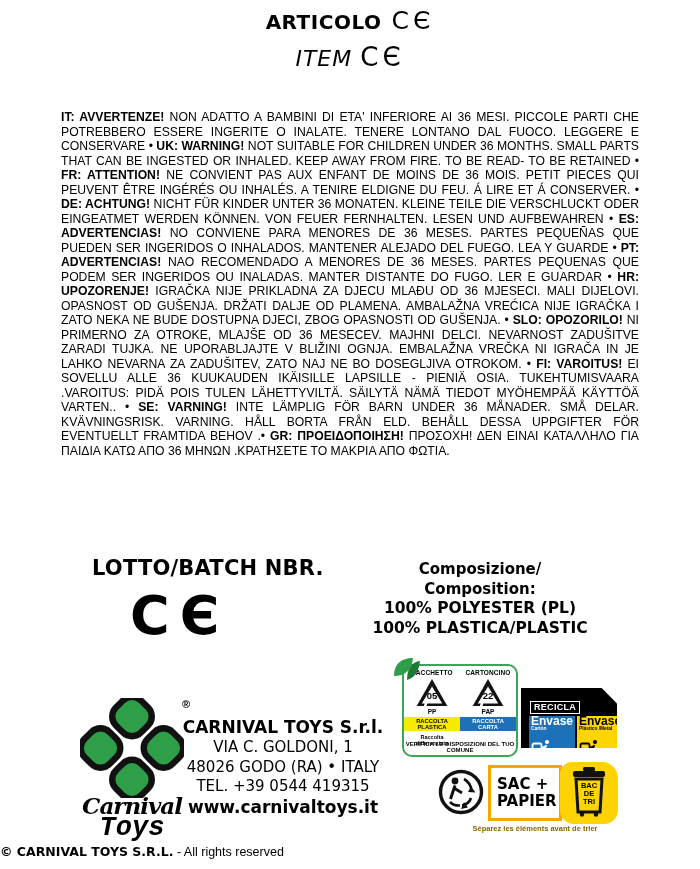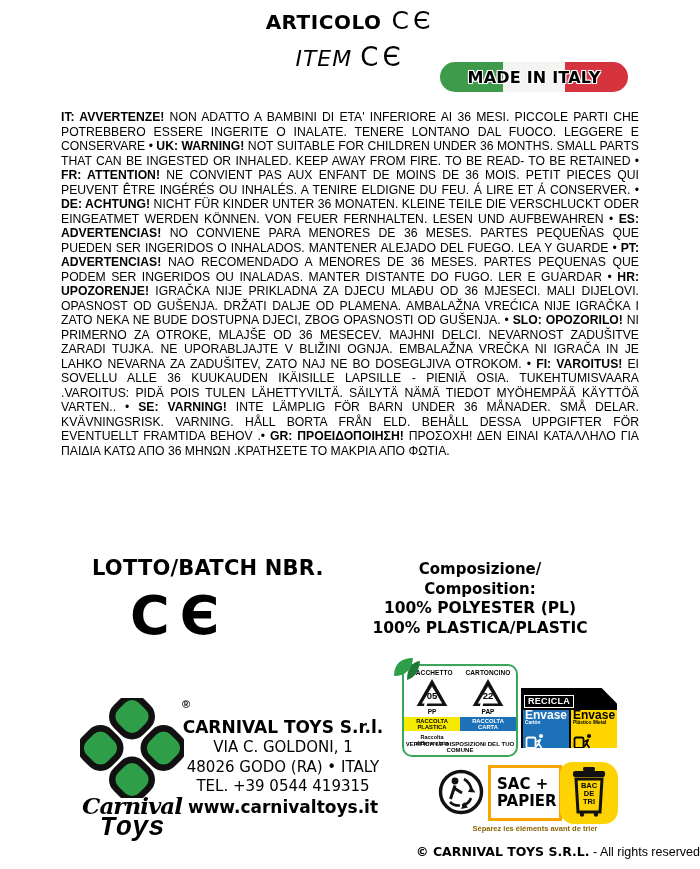--- a/index.html
+++ b/index.html
@@ -44,21 +44,21 @@
   .loop-num{position:absolute;left:0;top:13px;width:100%;text-align:center;font-size:9.5px;font-weight:bold;}
   .rb-material{font-size:6.5px;font-weight:bold;margin-top:0;}
   .rb-tag{display:inline-block;font-size:5.8px;font-weight:bold;padding:1px 2px;margin-top:2px;line-height:6px;}
   .tag-yellow{background:#f6ea00;color:#000;}
   .tag-blue{background:#1d71b8;color:#fff;}
   .rb-tagnote{font-size:5.5px;font-weight:bold;margin-top:1px;}
   .rb-footer{position:absolute;bottom:2px;left:0;width:100%;text-align:center;font-size:6px;font-weight:bold;letter-spacing:.05px;}
 
   
   .recicla{position:absolute;left:521px;top:688px;width:96px;height:60px;background:#000;
-    clip-path:polygon(0 0,84% 0,100% 26%,100% 100%,0 100%);box-sizing:border-box;padding:2px;}
+    clip-path:polygon(0 0,84% 0,100% 26%,100% 100%,0 100%);box-sizing:border-box;padding:8px;}
   .recicla-header{display:inline-block;color:#fff;font-size:9px;font-weight:bold;border:1px solid #fff;
     padding:0 3px;margin:1px 0 0 1px;line-height:11px;letter-spacing:.3px;}
   .recicla-panels{display:flex;gap:2px;margin-top:2px;}
   .panel{flex:1 1 0;height:41px;padding:1px 2px;box-sizing:border-box;position:relative;}
   .panel-blue{background:#1d71b8;color:#fff;}
   .panel-yellow{background:#ffd500;color:#000;}
   .panel-line1{font-size:12px;font-weight:bold;line-height:9px;}
   .panel-line2{font-size:4.8px;font-weight:bold;line-height:5px;}
   .panel-icon{position:absolute;left:2px;bottom:1px;}
 
@@ -77,41 +77,35 @@
   .sac-box{position:absolute;left:488px;top:765px;width:74px;height:56px;border:3px solid #f7a600;background:#fff;
     box-sizing:border-box;display:flex;flex-direction:column;justify-content:center;padding-left:6px;}
   .sac-line{font-family:"DejaVu Sans",sans-serif;font-size:15px;font-weight:800;line-height:17px;}
   .bac-blob{position:absolute;left:560px;top:762px;width:58px;height:62px;background:#fdd304;border-radius:12px 16px 14px 14px;}
   .bin-wrap{position:relative;width:40px;height:50px;margin:5px auto 0 auto;}
   .bin-text{position:absolute;left:0;top:15px;width:100%;text-align:center;font-size:7.5px;font-weight:800;line-height:8px;}
   .triman-caption{position:absolute;left:450px;top:824px;width:170px;text-align:center;
     font-size:7.5px;font-weight:bold;color:#8a6400;}
 
   
-  .page-footer{position:absolute;top:844px;left:0;width:100%;text-align:right;font-size:12.5px;}
+  .page-footer{position:absolute;top:844px;left:0;width:100%;text-align:left;font-size:12.5px;}
   .page-footer b{font-family:"DejaVu Sans",sans-serif;font-weight:800;}
 </style>
 </head>
 <body>
 
 <div class="page">
 
   <div class="title-row">
     <span class="title-main">ARTICOLO</span><span class="title-ce">CЄ</span>
   </div>
   <div class="subtitle-row">
     <span class="subtitle-main">ITEM</span><span class="subtitle-ce">CЄ</span>
   </div>
 
-  <div class="pill">
-    <div class="stripe stripe-green"></div>
-    <div class="stripe stripe-white"></div>
-    <div class="stripe stripe-red"></div>
-    <div class="pill-label">MADE IN ITALY</div>
-  </div>
 
   <div class="warning"><b>IT: AVVERTENZE!</b><span> NON ADATTO A BAMBINI DI ETA' INFERIORE AI 36 MESI. PICCOLE PARTI CHE POTREBBERO ESSERE INGERITE O INALATE. TENERE LONTANO DAL FUOCO. LEGGERE E CONSERVARE • </span><b>UK: WARNING!</b><span> NOT SUITABLE FOR CHILDREN UNDER 36 MONTHS. SMALL PARTS THAT CAN BE INGESTED OR INHALED. KEEP AWAY FROM FIRE. TO BE READ- TO BE RETAINED • </span><b>FR: ATTENTION!</b><span> NE CONVIENT PAS AUX ENFANT DE MOINS DE 36 MOIS. PETIT PIECES QUI PEUVENT ÊTRE INGÉRÉS OU INHALÉS. A TENIRE ELDIGNE DU FEU. Á LIRE ET Á CONSERVER. • </span><b>DE: ACHTUNG!</b><span> NICHT FÜR KINDER UNTER 36 MONATEN. KLEINE TEILE DIE VERSCHLUCKT ODER EINGEATMET WERDEN KÖNNEN. VON FEUER FERNHALTEN. LESEN UND AUFBEWAHREN • </span><b>ES: ADVERTENCIAS!</b><span> NO CONVIENE PARA MENORES DE 36 MESES. PARTES PEQUEÑAS QUE PUEDEN SER INGERIDOS O INHALADOS. MANTENER ALEJADO DEL FUEGO. LEA Y GUARDE • </span><b>PT: ADVERTENCIAS!</b><span> NAO RECOMENDADO A MENORES DE 36 MESES. PARTES PEQUENAS QUE PODEM SER INGERIDOS OU INALADAS. MANTER DISTANTE DO FUGO. LER E GUARDAR • </span><b>HR: UPOZORENJE!</b><span> IGRAČKA NIJE PRIKLADNA ZA DJECU MLAĐU OD 36 MJESECI. MALI DIJELOVI. OPASNOST OD GUŠENJA. DRŽATI DALJE OD PLAMENA. AMBALAŽNA VREĆICA NIJE IGRAČKA I ZATO NEKA NE BUDE DOSTUPNA DJECI, ZBOG OPASNOSTI OD GUŠENJA. • </span><b>SLO: OPOZORILO!</b><span> NI PRIMERNO ZA OTROKE, MLAJŠE OD 36 MESECEV. MAJHNI DELCI. NEVARNOST ZADUŠITVE ZARADI TUJKA. NE UPORABLJAJTE V BLIŽINI OGNJA. EMBALAŽNA VREČKA NI IGRAČA IN JE LAHKO NEVARNA ZA ZADUŠITEV, ZATO NAJ NE BO DOSEGLJIVA OTROKOM. • </span><b>FI: VAROITUS!</b><span> EI SOVELLU ALLE 36 KUUKAUDEN IKÄISILLE LAPSILLE - PIENIÄ OSIA. TUKEHTUMISVAARA .VAROITUS: PIDÄ POIS TULEN LÄHETTYVILTÄ. SÄILYTÄ NÄMÄ TIEDOT MYÖHEMPÄÄ KÄYTTÖÄ VARTEN.. • </span><b>SE: VARNING!</b><span> INTE LÄMPLIG FÖR BARN UNDER 36 MÅNADER. SMÅ DELAR. KVÄVNINGSRISK. VARNING. HÅLL BORTA FRÅN ELD. BEHÅLL DESSA UPPGIFTER FÖR EVENTUELLT FRAMTIDA BEHOV .• </span><b>GR: ΠΡΟΕΙΔΟΠΟΙΗΣΗ!</b><span> ΠΡΟΣΟΧΗ! ΔΕΝ ΕΙΝΑΙ ΚΑΤΑΛΛΗΛΟ ΓΙΑ ΠΑΙΔΙΑ ΚΑΤΩ ΑΠΟ 36 ΜΗΝΩΝ .ΚΡΑΤΗΣΕΤΕ ΤΟ ΜΑΚΡΙΑ ΑΠΟ ΦΩΤΙΑ.</span></div>
 
   <div class="lotto">LOTTO/BATCH NBR.</div>
   <div class="big-ce">CЄ</div>
 
   <div class="composition">
     <div class="comp-title">Composizione/ Composition:</div>
     <div class="comp-line">100% POLYESTER (PL)</div>
     <div class="comp-line">100% PLASTICA/PLASTIC</div>

